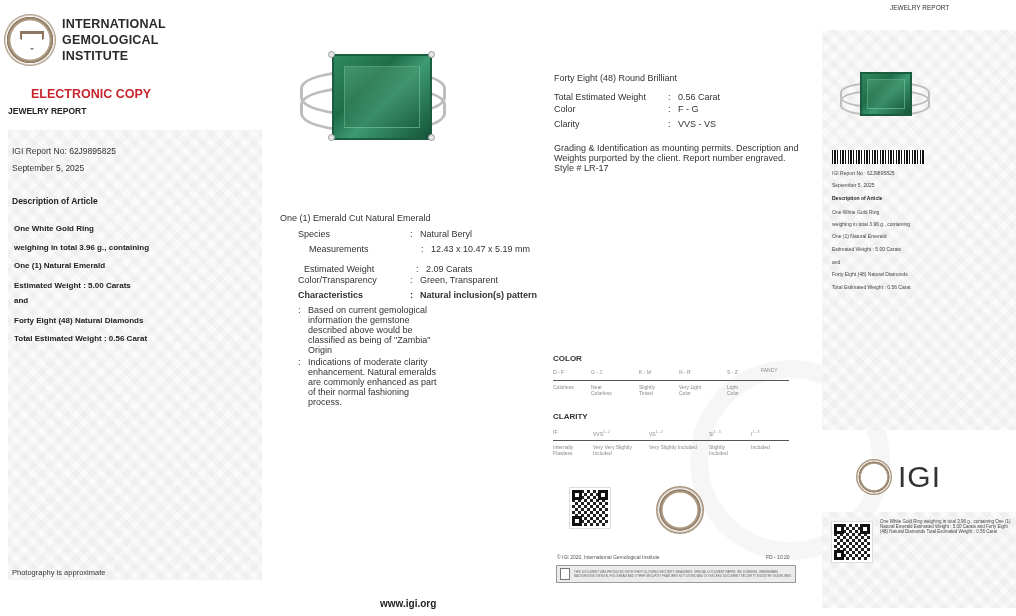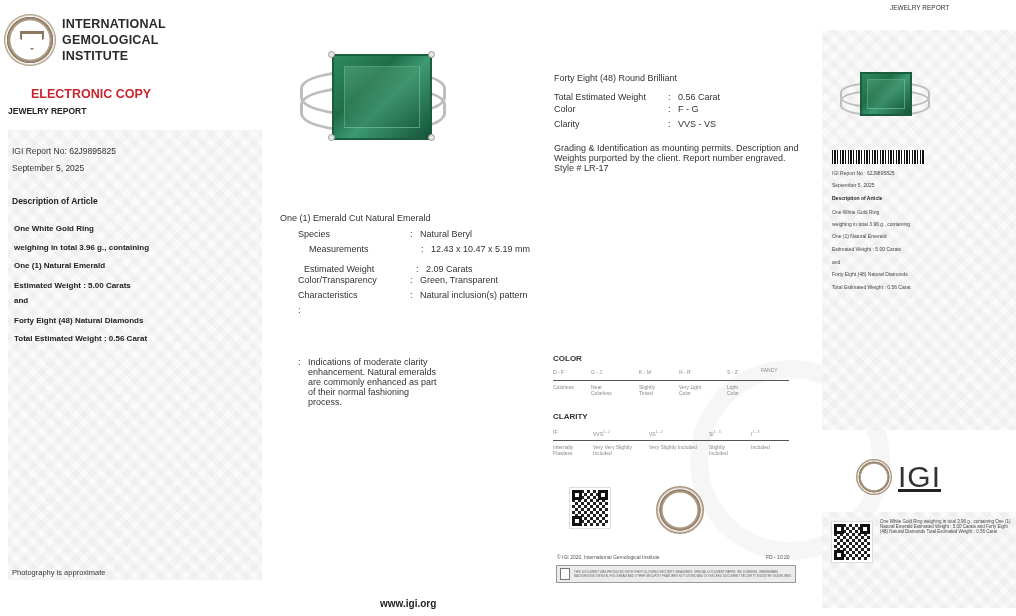--- a/index.html
+++ b/index.html
@@ -72,21 +72,21 @@
 
   .website { position: absolute; left: 380px; top: 598px; font-family: Liberation Sans, sans-serif; font-weight: bold; font-size: 10px; color: #222; }
 
   
   .jr-right { position: absolute; left: 890px; top: 4px; font-family: "Liberation Sans", sans-serif; font-size: 6.5px; color: #333; }
   .barcode { position: absolute; left: 832px; top: 150px; width: 92px; height: 14px;
       background: repeating-linear-gradient(90deg, #111 0 1px, #fff 1px 2px, #111 2px 4px, #fff 4px 5px, #111 5px 6px, #fff 6px 8px); }
   .rp-text { position: absolute; left: 832px; font-family: "Liberation Sans", sans-serif; font-size: 5px; color: #444; }
   .rp-bold { font-weight: bold; color: #222; }
 
-  .igi-brand { position: absolute; left: 856px; top: 459px; display: flex; align-items: center; text-decoration: underline; }
+  .igi-brand { position: absolute; left: 856px; top: 459px; display: flex; align-items: center; }
   .igi-brand .seal-sm { position: relative; width: 36px; height: 36px; }
   .igi-brand .igi-text { margin-left: 6px; font-family: "Liberation Sans", sans-serif; font-size: 30px; color: #333; letter-spacing: 1px; }
   .rp-small-desc { position: absolute; left: 880px; top: 519px; width: 132px; font-family: "Liberation Sans", sans-serif; font-size: 4.5px; line-height: 5px; color: #444; }
 </style>
 </head>
 <body>
 
 <div class="wm" style="left:8px;top:130px;width:254px;height:450px;"></div>
 
 <div class="logo-wrap">
@@ -140,27 +140,28 @@
 <div class="spec-row" style="top:264px;padding-left:6px;">
   <span class="spec-label">Estimated Weight</span>
     <span class="spec-colon">:</span>
     <span class="spec-val">2.09 Carats</span>
 </div>
 <div class="spec-row" style="top:275px;">
   <span class="spec-label">Color/Transparency</span>
     <span class="spec-colon">:</span>
     <span class="spec-val">Green, Transparent</span>
 </div>
-<div class="spec-row" style="top:290px;">
+<div class="spec-row" style="top:290px;font-weight:bold;">
   <span class="spec-label">Characteristics</span>
     <span class="spec-colon">:</span>
     <span class="spec-val">Natural inclusion(s) pattern</span>
 </div>
 <div class="spec-row" style="top:305px;">
     <span class="spec-colon">:</span>
+    <span class="spec-val">Based on current gemological information the gemstone described above would be classified as being of "Zambia" Origin</span>
 </div>
 <div class="spec-row" style="top:357px;">
     <span class="spec-colon">:</span>
     <span class="spec-val">Indications of moderate clarity enhancement. Natural emeralds are commonly enhanced as part of their normal fashioning process.</span>
 </div>
 
 <div class="rm-row" style="top:73px;">
     <span>Forty Eight (48) Round Brilliant</span>
   </div>
 <div class="rm-row" style="top:92px;">

